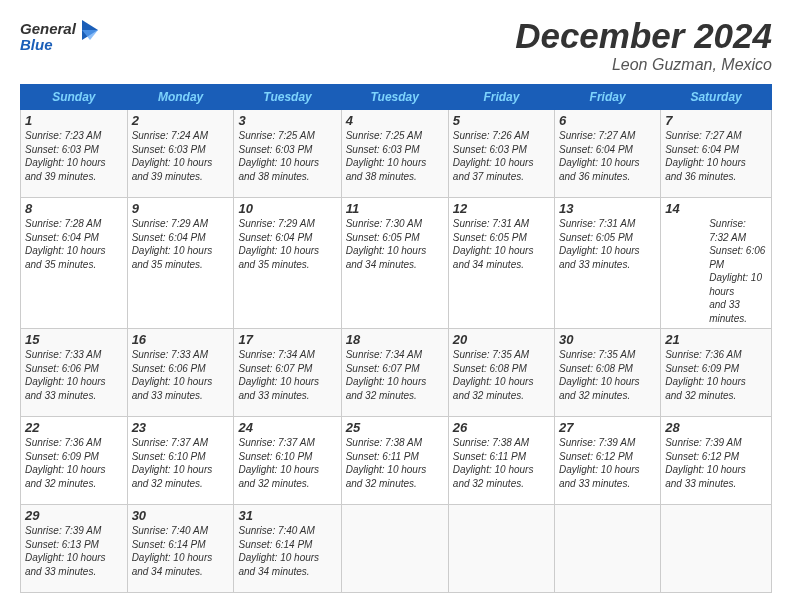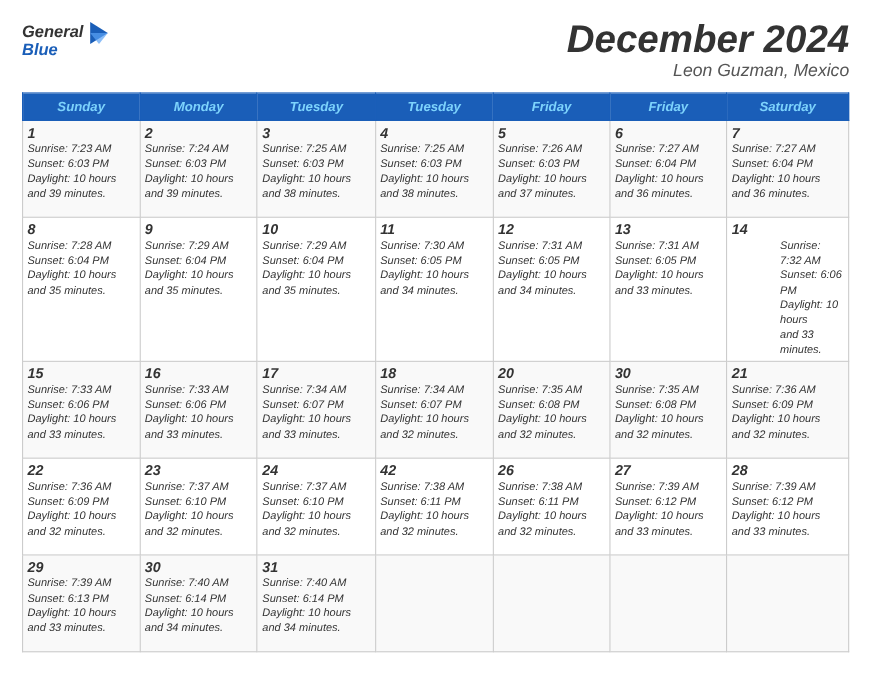--- a/index.html
+++ b/index.html
@@ -285,21 +285,21 @@
 and 32 minutes.</div>
           </td>
           <td>
             <span class="day-num">24</span>
             <div class="day-info" style="white-space: pre-line;">Sunrise: 7:37 AM
 Sunset: 6:10 PM
 Daylight: 10 hours
 and 32 minutes.</div>
           </td>
           <td>
-            <span class="day-num">42</span>
+            <span class="day-num">25</span>
             <div class="day-info" style="white-space: pre-line;">Sunrise: 7:38 AM
 Sunset: 6:11 PM
 Daylight: 10 hours
 and 32 minutes.</div>
           </td>
           <td>
             <span class="day-num">26</span>
             <div class="day-info" style="white-space: pre-line;">Sunrise: 7:38 AM
 Sunset: 6:11 PM
 Daylight: 10 hours

